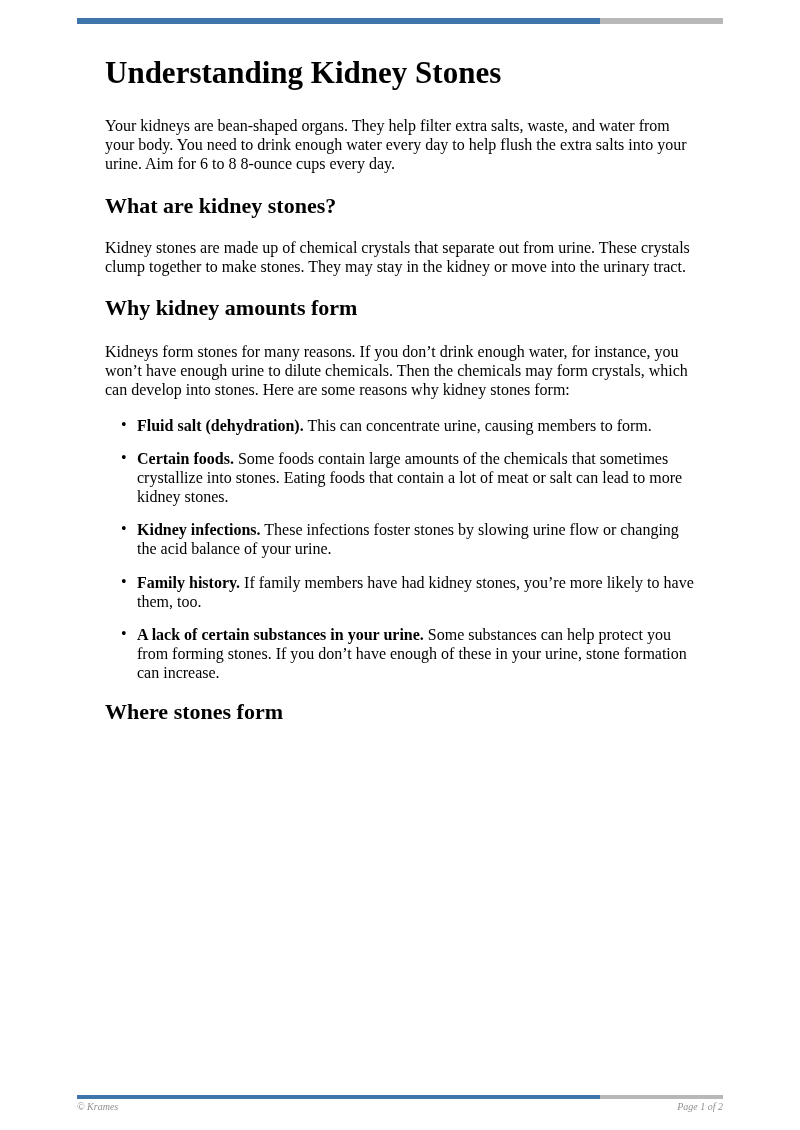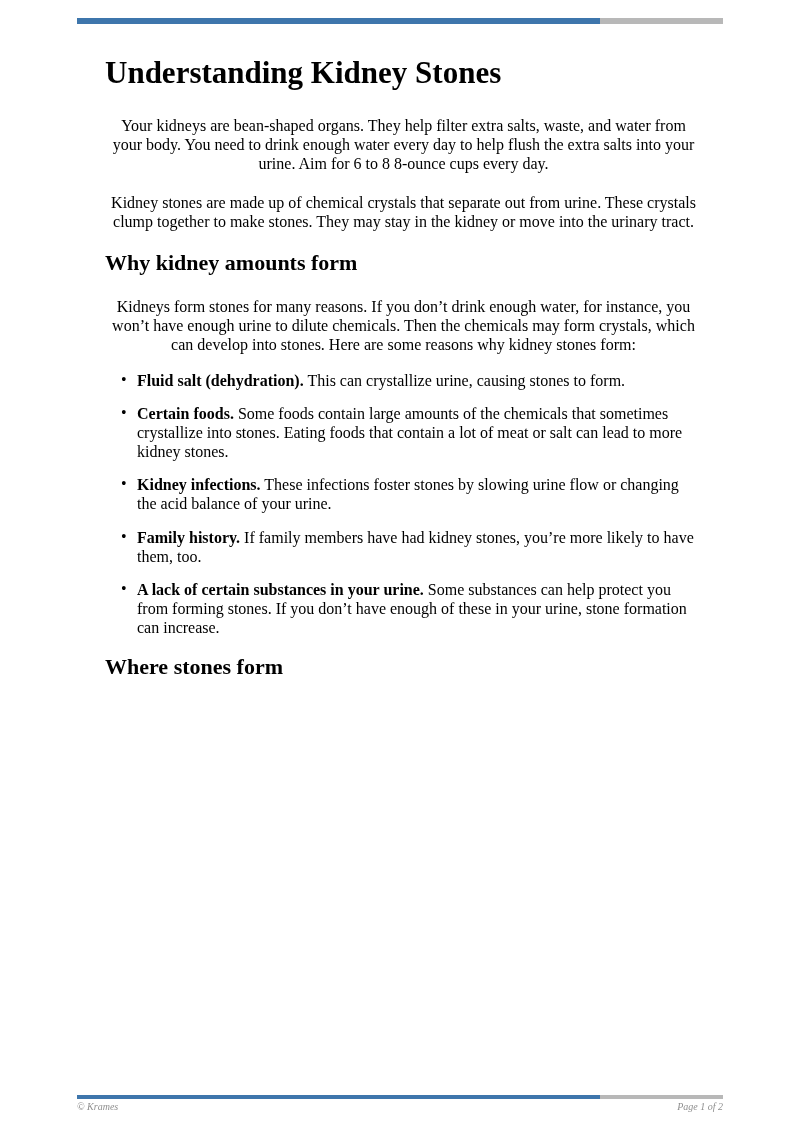--- a/index.html
+++ b/index.html
@@ -41,21 +41,20 @@
   }
   h1.doc-title {
     margin: 0 0 25px 0;
     font-size: 31px;
     line-height: 36px;
     font-weight: bold;
     letter-spacing: 0;
   }
   .content p {
     margin: 0 0 19px 0;
-    text-align: center;
   }
   .content p.pre-list { margin-bottom: 16px; }
   h2.section-heading {
     margin: 0 0 19px 0;
     font-size: 22px;
     line-height: 26px;
     font-weight: bold;
   }
   h2.gap-bottom { margin-bottom: 21px; }
   ul.reasons {
@@ -96,30 +95,31 @@
   <div class="rule rule-top">
     <div class="rule-blue"></div>
   </div>
 
   <main class="content">
 
     <h1 class="doc-title">Understanding Kidney Stones</h1>
 
     <p>Your kidneys are bean-shaped organs. They help filter extra salts, waste, and water from your body. You need to drink enough water every day to help flush the extra salts into your urine. Aim for 6 to 8 8-ounce cups every day.</p>
 
+    <h2 class="section-heading">What are kidney stones?</h2>
     <p>Kidney stones are made up of chemical crystals that separate out from urine. These crystals clump together to make stones. They may stay in the kidney or move into the urinary tract.</p>
 
     <h2 class="section-heading gap-bottom">Why kidney amounts form</h2>
     <p class="pre-list">Kidneys form stones for many reasons. If you don’t drink enough water, for instance, you won’t have enough urine to dilute chemicals. Then the chemicals may form crystals, which can develop into stones. Here are some reasons why kidney stones form:</p>
 
     <ul class="reasons">
       <li>
         <span class="bullet-glyph">•</span>
         <strong>Fluid salt (dehydration).</strong>
-        <span>This can crystallize urine, causing stones to form.</span>
+        <span>This can concentrate urine, causing members to form.</span>
       </li>
       <li>
         <span class="bullet-glyph">•</span>
         <strong>Certain foods.</strong>
         <span>Some foods contain large amounts of the chemicals that sometimes crystallize into stones. Eating foods that contain a lot of meat or salt can lead to more kidney stones.</span>
       </li>
       <li>
         <span class="bullet-glyph">•</span>
         <strong>Kidney infections.</strong>
         <span>These infections foster stones by slowing urine flow or changing the acid balance of your urine.</span>

